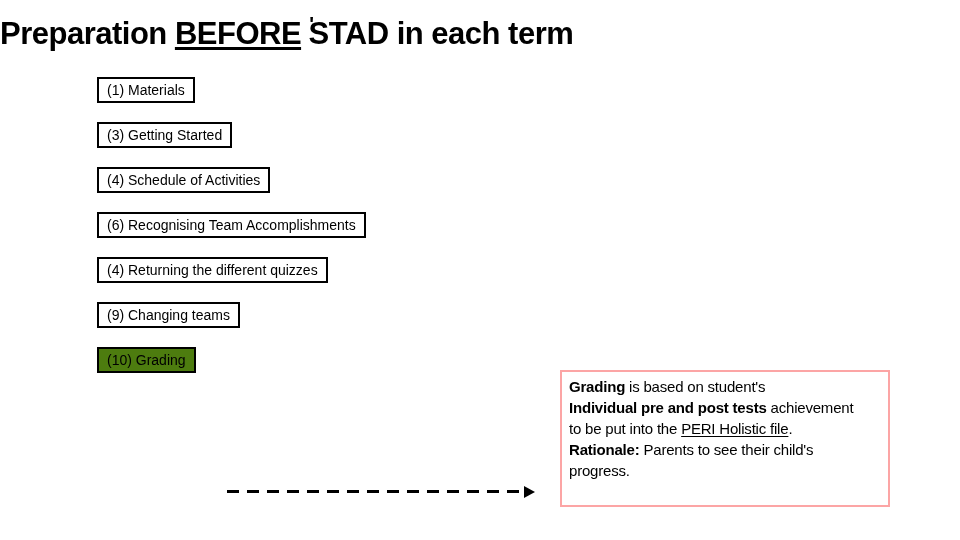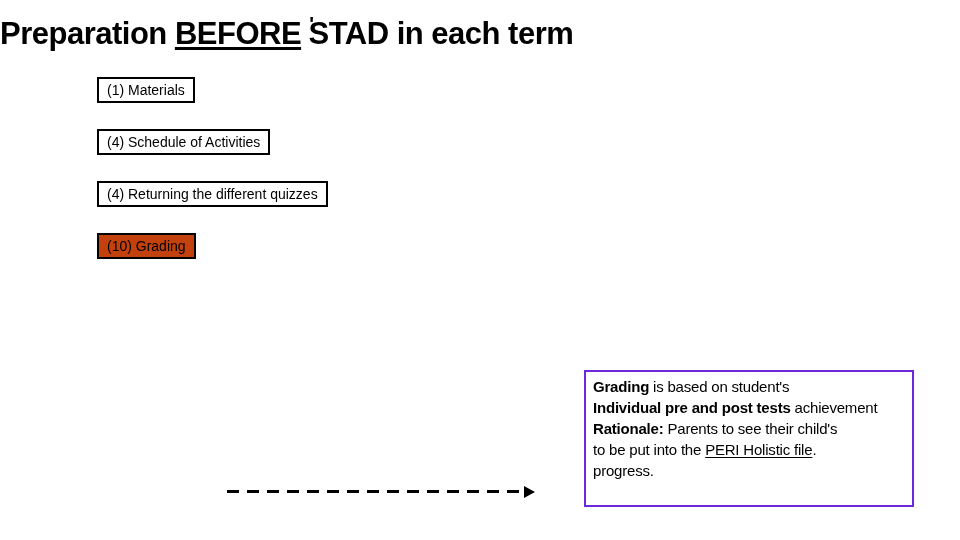--- a/index.html
+++ b/index.html
@@ -50,21 +50,21 @@
   .step {
     box-sizing: border-box;
     width: fit-content;
     height: 26px;
     border: 2px solid #000000;
     background: #ffffff;
     color: #000000;
     font-size: 14px;
     line-height: 16px;
     padding: 3px 8px;
-    margin-bottom: 26px;
+    margin-bottom: 19px;
     white-space: nowrap;
   }
   .step.highlight {
     border-width: 2px;
   }
   
   .arrow {
     position: absolute;
     left: 227px;
     top: 485px;
@@ -86,56 +86,58 @@
     border-bottom: 6px solid transparent;
   }
   
   .info-box {
     position: absolute;
     box-sizing: border-box;
     left: 560px;
     top: 370px;
     width: 330px;
     height: 137px;
-    border: 2px solid #6d28d9;
+    border: 2px solid #fca5a5;
     padding: 4px 7px;
     color: #000000;
     font-size: 15px;
     line-height: 21px;
     letter-spacing: -0.2px;
     overflow: hidden;
-    margin-left: 24px;
   }
   .info-line { white-space: nowrap; }
   .info-line .b { font-weight: bold; }
   .info-line .u {
     text-decoration: underline;
     text-underline-offset: 2px;
   }
 </style>
 </head>
 <body>
 
 <div class="slide">
 
   <div class="title"><span>Preparation </span><span class="underline">BEFORE</span><span> </span><span class="stray-apostrophe">'</span><span>STAD in each term</span></div>
 
   <div class="steps">
       <div class="step">(1) Materials</div>
+      <div class="step">(3) Getting Started</div>
       <div class="step">(4) Schedule of Activities</div>
+      <div class="step">(6) Recognising Team Accomplishments</div>
       <div class="step">(4) Returning the different quizzes</div>
-      <div class="step highlight" style="background: #c2410c;">(10) Grading</div>
+      <div class="step">(9) Changing teams</div>
+      <div class="step highlight" style="background: #4d7c0f;">(10) Grading</div>
     </div>
 
   <div class="arrow">
     <div class="dashes"></div>
     <div class="head"></div>
   </div>
 
   <div class="info-box">
       <div class="info-line"><span class="b ">Grading</span><span class=""> is based on student's</span></div>
       <div class="info-line"><span class="b ">Individual pre and post tests</span><span class=""> achievement</span></div>
+      <div class="info-line"><span class="">to be put into the </span><span class="u">PERI Holistic file</span><span class="">.</span></div>
       <div class="info-line"><span class="b ">Rationale:</span><span class=""> Parents to see their child's</span></div>
-      <div class="info-line"><span class="">to be put into the </span><span class="u">PERI Holistic file</span><span class="">.</span></div>
       <div class="info-line"><span class="">progress.</span></div>
     </div>
 
 </div>
 
 </body></html>

